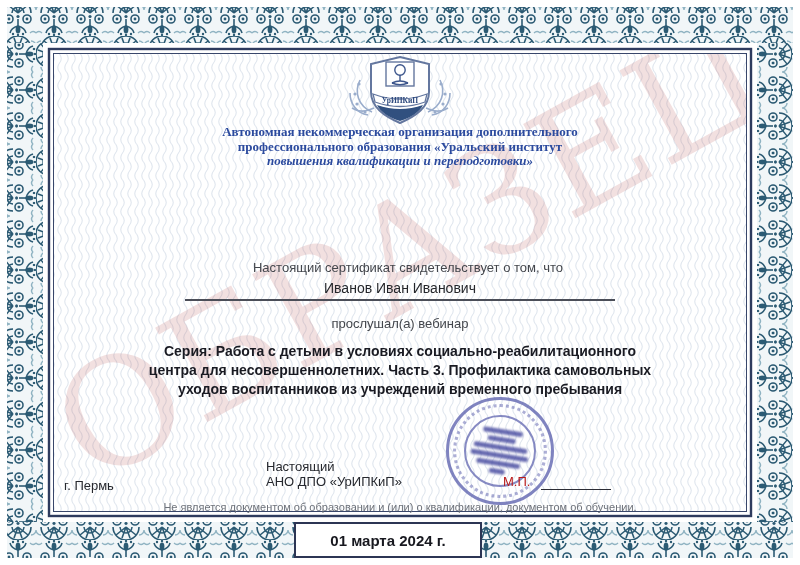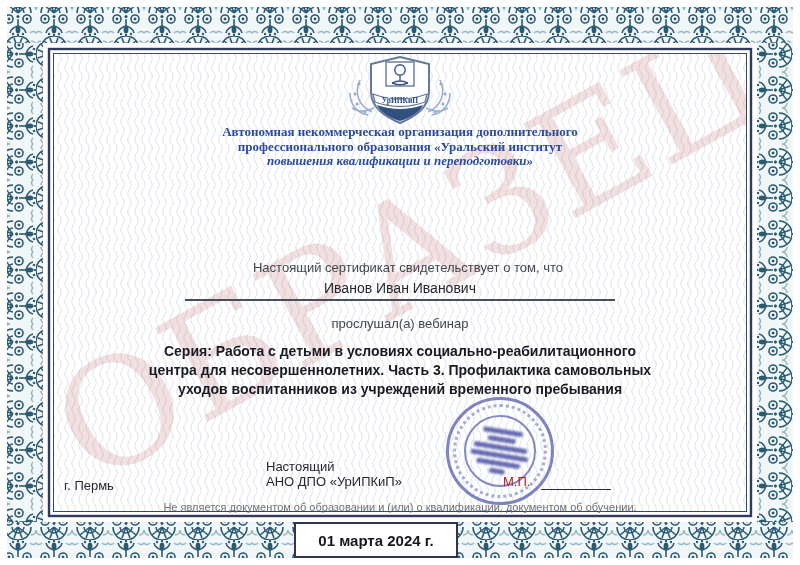--- a/index.html
+++ b/index.html
@@ -18,21 +18,21 @@
   .statement{top:260px;font-size:13px;color:#43464c;padding-left:8px;}
   .recipient{top:280px;font-size:14px;font-weight:normal;color:#24262b;}
   .name-underline{top:299px;left:185px;width:430px;border-top:2px solid #4b4e58;height:0;}
   .action{top:316px;font-size:13px;color:#43464c;}
   .topic{top:342px;font-size:14px;font-weight:bold;line-height:19px;color:#191a22;}
   .city{left:64px;top:478px;font-size:13px;color:#26282e;}
   .director{left:266px;top:459px;font-size:13px;line-height:15px;color:#26282e;}
   .mp{left:503px;top:474px;font-size:13px;color:#b91c1c;}
   .sig-line{left:541px;top:489px;width:70px;border-bottom:1.5px solid #2c2d35;height:0;}
   .disclaimer{top:501px;font-size:11px;color:#6e727a;}
-  .date-box{left:294px;top:522px;width:164px;height:36px;background:#fff;border:2px solid #2c3554;
+  .date-box{left:294px;top:522px;width:188px;height:36px;background:#fff;border:2px solid #2c3554;
     display:flex;align-items:center;justify-content:center;box-sizing:border-box;}
   .date-text{font-size:15px;font-weight:bold;color:#17181f;}
   
   .stamp{left:446px;top:397px;width:108px;height:108px;border-radius:50%;
     border:3px solid rgba(93,98,174,0.85);box-sizing:border-box;opacity:.92;}
   .stamp::before{content:"";position:absolute;inset:4px;border-radius:50%;
     border:3px dotted rgba(93,98,174,0.55);}
   .stamp::after{content:"";position:absolute;inset:15px;border-radius:50%;
     border:2px solid rgba(93,98,174,0.8);}
   .stamp-bars{position:absolute;inset:18px;display:flex;flex-direction:column;align-items:center;

